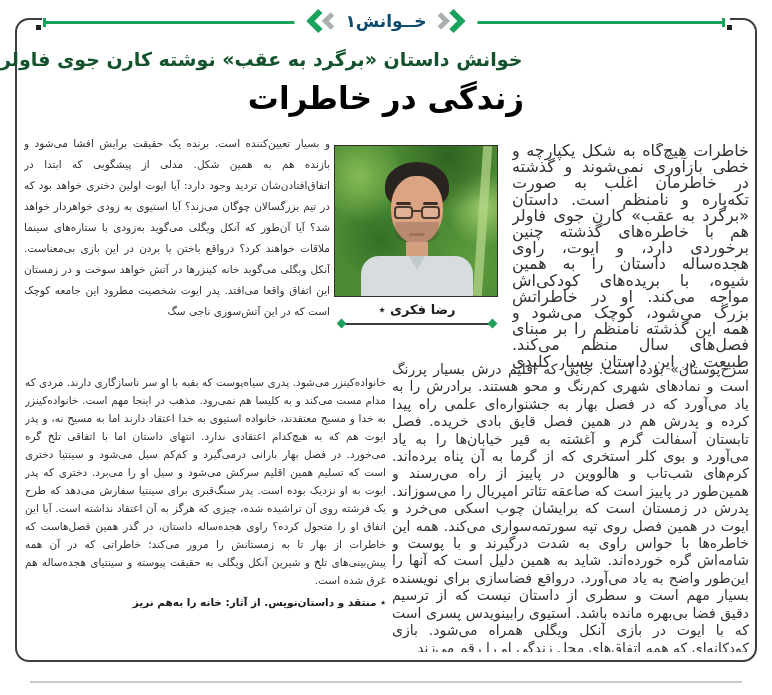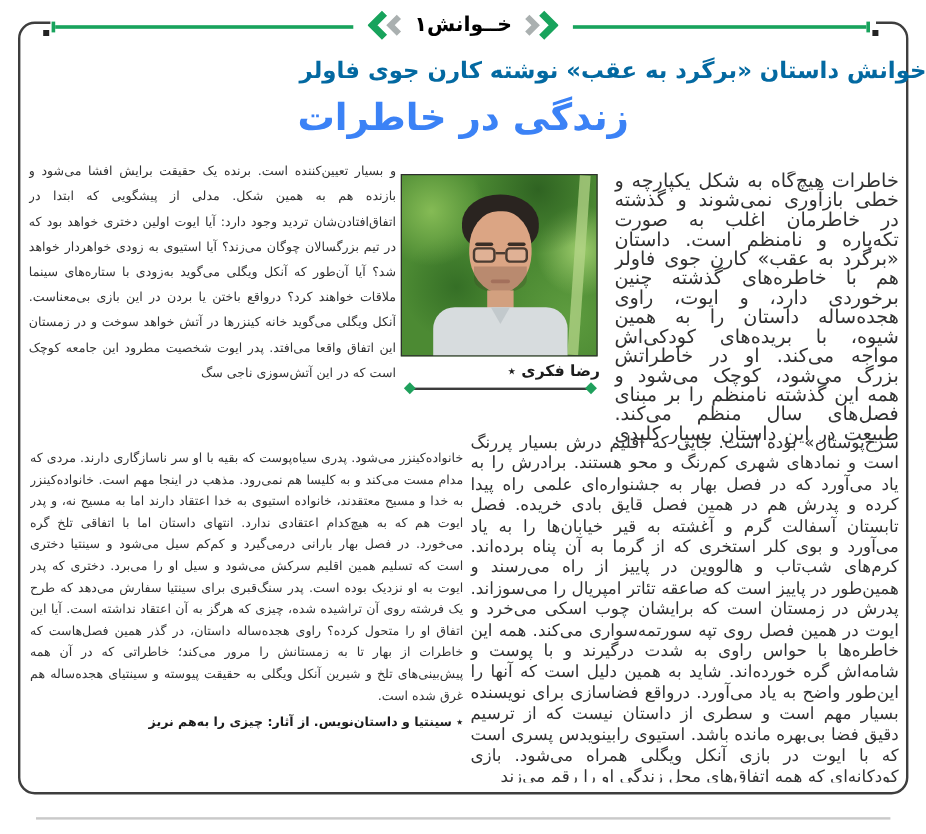--- a/index.html
+++ b/index.html
@@ -38,34 +38,34 @@
     position:absolute; top:25px; width:5px; height:5px; background:#222;
   }
   .rule-end-dot.left  { left:36px; }
   .rule-end-dot.right { right:40px; }
   .banner-label-box {
     position:absolute; left:50%; top:4px; transform:translateX(-50%);
     background:#fff; padding:2px 12px;
     display:flex; align-items:center; gap:9px;
   }
   .banner-label {
-    font-size:17px; font-weight:bold; color:#000000; letter-spacing:.5px;
+    font-size:17px; font-weight:bold; color:#0c4a6e; letter-spacing:.5px;
     direction:rtl; white-space:nowrap; line-height:30px;
   }
   .chevron-icon { display:block; }
   
   .kicker {
     position:absolute; left:0; top:48px; width:772px;
-    text-align:right; direction:rtl;
-    font-size:19px; font-weight:bold; color:#0369a1;
+    text-align:left; direction:rtl;
+    font-size:19px; font-weight:bold; color:#14532d;
   }
   .headline {
     position:absolute; left:0; top:80px; width:772px;
     text-align:center; direction:rtl;
-    font-size:31px; font-weight:bold; color:#3b82f6; letter-spacing:-0.5px;
+    font-size:31px; font-weight:bold; color:#000000; letter-spacing:-0.5px;
   }
   
   .txt {
     position:absolute; direction:rtl; text-align:justify;
     color:#333333; overflow:hidden;
   }
   .col-right-top    { left:512px; top:143px; width:237px; height:227px; font-size:16px; line-height:16.2px; }
   .col-right-bottom { left:392px; top:361px; width:357px; height:291px; font-size:14px; line-height:17.4px; }
   .col-left-top     { left:24px;  top:133px; width:306px; height:227px; font-size:10.5px; line-height:21px; }
   .col-left-bottom  { left:25px;  top:373px; width:361px; height:293px; font-size:10.5px; line-height:18px; }
@@ -93,21 +93,21 @@
     border:2px solid #4a3b31; border-radius:4px; background:rgba(255,255,255,.14);
   }
   .lens-l { left:59px; } .lens-r { left:86px; }
   .glasses-bridge { position:absolute; left:78px; top:64px; width:8px; height:2px; background:#4a3b31; }
   .stubble { position:absolute; left:60px; top:76px; width:44px; height:22px; background:rgba(62,46,38,.22); border-radius:0 0 50% 50%; }
   .mouth { position:absolute; left:74px; top:87px; width:16px; height:2.5px; background:#a3705c; border-radius:2px; }
   .neck  { position:absolute; left:71px; top:96px; width:22px; height:18px; background:#d2a07f; }
   .shirt { position:absolute; left:26px; top:110px; width:112px; height:42px; background:#d7dcde; border-radius:18px 18px 0 0; }
   .collar { position:absolute; left:48px; top:0; width:16px; height:14px; background:#c2c9cc; clip-path:polygon(0 0,100% 0,50% 100%); }
   .photo-caption {
-    margin-top:5px; text-align:right; direction:rtl;
+    margin-top:5px; text-align:center; direction:rtl;
     font-size:13px; font-weight:bold; color:#1d1d1d;
   }
   .caption-rule { position:relative; margin:6px 8px 0 8px; height:2px; background:#3c3c3c; }
   .caption-diamond { position:absolute; top:-3px; width:7px; height:7px; background:#1fa05c; transform:rotate(45deg); }
   .caption-diamond.left  { left:-4px; }
   .caption-diamond.right { right:-4px; }
 </style>
 </head>
 <body>
 
@@ -155,14 +155,14 @@
     <div class="caption-diamond left"></div>
     <div class="caption-diamond right"></div>
   </div>
 </div>
 
 <p class="txt col-right-top">خاطرات هیچ‌گاه به شکل یکپارچه و خطی بازآوری نمی‌شوند و گذشته در خاطرمان اغلب به صورت تکه‌پاره و نامنظم است. داستان «برگرد به عقب» کارن جوی فاولر هم با خاطره‌های گذشته چنین برخوردی دارد، و ایوت، راوی هجده‌ساله داستان را به همین شیوه، با بریده‌های کودکی‌اش مواجه می‌کند. او در خاطراتش بزرگ می‌شود، کوچک می‌شود و همه این گذشته نامنظم را بر مبنای فصل‌های سال منظم می‌کند. طبیعت در این داستان بسیار کلیدی است و در خدمت مفاهیم ذهن راوی عمل می‌کند. ایندیانا محل وقوع اتفاق‌هاست. ایالتی که در گذشته‌های دورتر «سرزمین</p>
 <p class="txt col-right-bottom">سرخ‌پوستان» بوده است. جایی که اقلیم درش بسیار پررنگ است و نمادهای شهری کم‌رنگ و محو هستند. برادرش را به یاد می‌آورد که در فصل بهار به جشنواره‌ای علمی راه پیدا کرده و پدرش هم در همین فصل قایق بادی خریده. فصل تابستان آسفالت گرم و آغشته به قیر خیابان‌ها را به یاد می‌آورد و بوی کلر استخری که از گرما به آن پناه برده‌اند. کرم‌های شب‌تاب و هالووین در پاییز از راه می‌رسند و همین‌طور در پاییز است که صاعقه تئاتر امپریال را می‌سوزاند. پدرش در زمستان است که برایشان چوب اسکی می‌خرد و ایوت در همین فصل روی تپه سورتمه‌سواری می‌کند. همه این خاطره‌ها با حواس راوی به شدت درگیرند و با پوست و شامه‌اش گره خورده‌اند. شاید به همین دلیل است که آنها را این‌طور واضح به یاد می‌آورد. درواقع فضاسازی برای نویسنده بسیار مهم است و سطری از داستان نیست که از ترسیم دقیق فضا بی‌بهره مانده باشد. استیوی رابینویدس پسری است که با ایوت در بازی آنکل ویگلی همراه می‌شود. بازی کودکانه‌ای که همه اتفاق‌های محل زندگی او را رقم می‌زند</p>
 <p class="txt col-left-top">و بسیار تعیین‌کننده است. برنده یک حقیقت برایش افشا می‌شود و بازنده هم به همین شکل. مدلی از پیشگویی که ابتدا در اتفاق‌افتادن‌شان تردید وجود دارد: آیا ایوت اولین دختری خواهد بود که در تیم بزرگسالان چوگان می‌زند؟ آیا استیوی به زودی خواهردار خواهد شد؟ آیا آن‌طور که آنکل ویگلی می‌گوید به‌زودی با ستاره‌های سینما ملاقات خواهند کرد؟ درواقع باختن یا بردن در این بازی بی‌معناست. آنکل ویگلی می‌گوید خانه کینزرها در آتش خواهد سوخت و در زمستان این اتفاق واقعا می‌افتد. پدر ایوت شخصیت مطرود این جامعه کوچک است که در این آتش‌سوزی ناجی سگ</p>
 <div class="txt col-left-bottom">
   <p>خانواده‌کینزر می‌شود. پدری سیاه‌پوست که بقیه با او سر ناسازگاری دارند. مردی که مدام مست می‌کند و به کلیسا هم نمی‌رود. مذهب در اینجا مهم است. خانواده‌کینزر به خدا و مسیح معتقدند، خانواده استیوی به خدا اعتقاد دارند اما به مسیح نه، و پدر ایوت هم که به هیچ‌کدام اعتقادی ندارد. انتهای داستان اما با اتفاقی تلخ گره می‌خورد. در فصل بهار بارانی درمی‌گیرد و کم‌کم سیل می‌شود و سینتیا دختری است که تسلیم همین اقلیم سرکش می‌شود و سیل او را می‌برد. دختری که پدر ایوت به او نزدیک بوده است. پدر سنگ‌قبری برای سینتیا سفارش می‌دهد که طرح یک فرشته روی آن تراشیده شده، چیزی که هرگز به آن اعتقاد نداشته است. آیا این اتفاق او را متحول کرده؟ راوی هجده‌ساله داستان، در گذر همین فصل‌هاست که خاطرات از بهار تا به زمستانش را مرور می‌کند؛ خاطراتی که در آن همه پیش‌بینی‌های تلخ و شیرین آنکل ویگلی به حقیقت پیوسته و سینتیای هجده‌ساله هم غرق شده است.</p>
-  <p class="footnote">٭ سینتیا و داستان‌نویس. از آثار: چیزی را به‌هم نریز</p>
+  <p class="footnote">٭ منتقد و داستان‌نویس. از آثار: خانه را به‌هم نریز</p>
 </div>
 
 </body></html>

